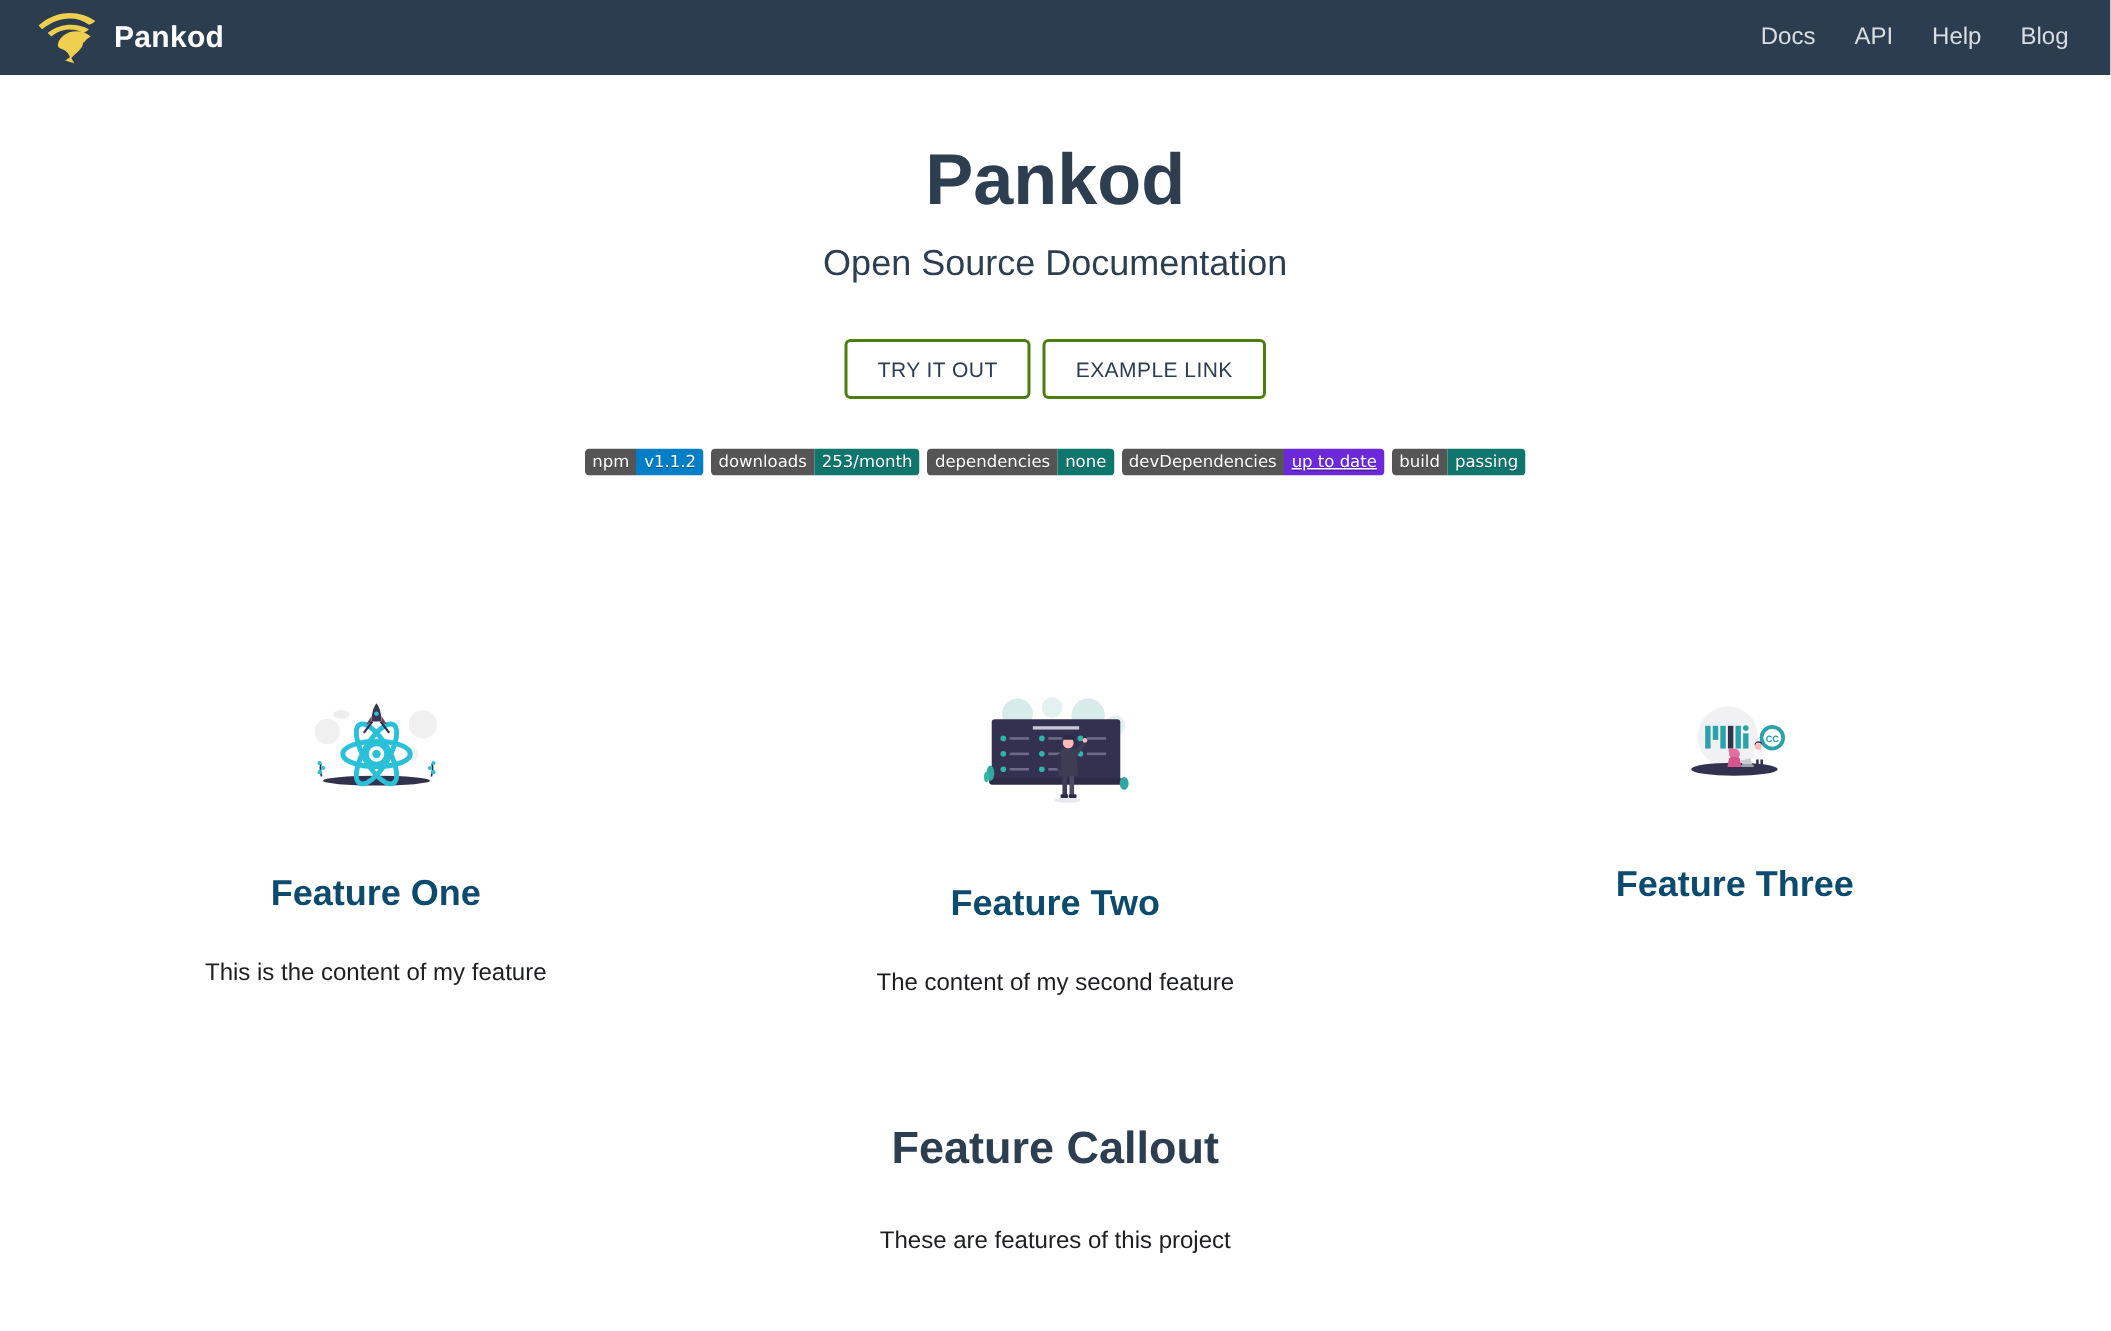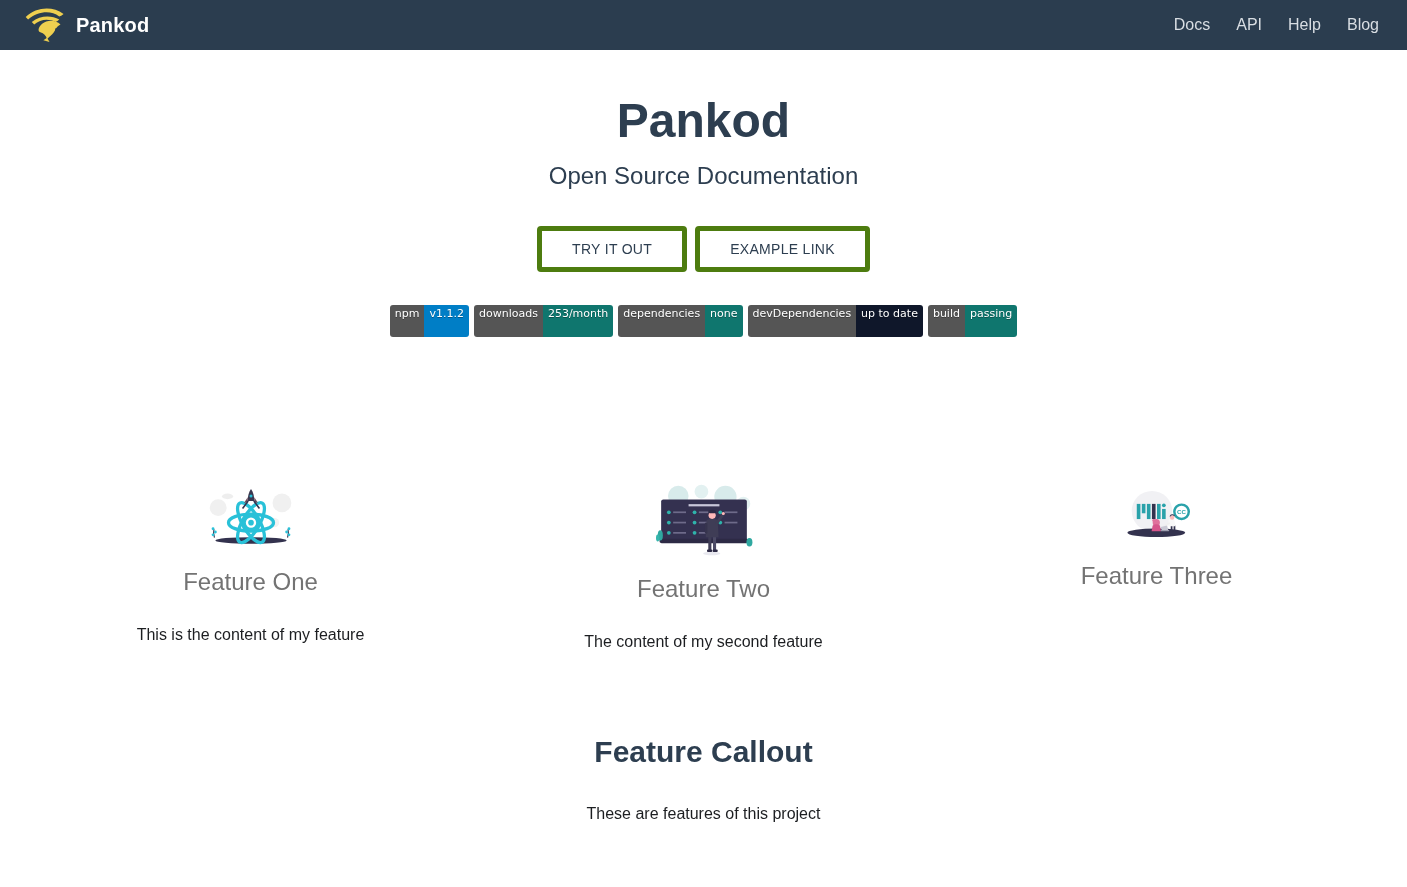--- a/index.html
+++ b/index.html
@@ -14,43 +14,43 @@
   .nav-links { display: flex; align-items: flex-end; }
   .nav-link { color: #d9dee3; font-size: 16px; padding: 0 13px; text-decoration: none; cursor: pointer; }
   .nav-link:last-child { padding-right: 6px; }
 
   
   .hero { text-align: center; padding-top: 47px; }
   .hero-title { font-size: 48px; line-height: 1; font-weight: 700; color: #2d3e50; }
   .hero-subtitle { font-size: 24px; font-weight: 400; color: #2d3e50; margin-top: 17px; }
 
   .hero-buttons { margin-top: 36px; display: flex; justify-content: center; gap: 8px; }
-  .hero-btn { background: #ffffff; border: 5px solid #4d7c0f; border-radius: 4px;
+  .hero-btn { background: #ffffff; border: 2px solid #4d7c0f; border-radius: 4px;
     color: #2d3e50; font-size: 14px; font-family: "Liberation Sans", sans-serif;
-    padding: 10px 30px; letter-spacing: .3px; cursor: pointer; }
+    padding: 10px 20px; letter-spacing: .3px; cursor: pointer; }
 
   
   .badges { margin-top: 33px; display: flex; justify-content: center; gap: 5px;
     font-family: "DejaVu Sans", sans-serif; font-size: 11px; }
-  .badge { display: inline-flex; height: 32px; line-height: 18px; border-radius: 3px;
+  .badge { display: inline-flex; height: 18px; line-height: 18px; border-radius: 3px;
     overflow: hidden; color: #ffffff; text-shadow: 0 1px 0 rgba(0,0,0,.3); }
   .badge-label { background: #555555; padding: 0 5px; }
   .badge-value { padding: 0 5px; }
   .v-blue  { background: #007ec6; }
   .v-green { background: #0f766e; }
-  .v-yellow{ background: #0f172a; }
+  .v-yellow{ background: #6d28d9; text-decoration: underline; }
 
   
   .features { margin-top: 146px; display: flex; padding: 0 24px; }
   .feature { flex: 1; text-align: center; }
   .feature-img { display: flex; align-items: center; justify-content: center; }
   .feature-img.f1 { height: 67px; }
   .feature-img.f2 { height: 74px; }
   .feature-img.f3 { height: 61px; }
-  .feature-title { margin-top: 18px; font-size: 24px; font-weight: 400; color: #737373; }
+  .feature-title { margin-top: 52px; font-size: 24px; font-weight: 700; color: #0c4a6e; }
   .feature-text  { margin-top: 30px; font-size: 16px; color: #1c1e21; }
 
   
   .callout { text-align: center; margin-top: 84px; }
   .callout-title { font-size: 30px; font-weight: 700; color: #2d3e50; }
   .callout-text  { margin-top: 36px; font-size: 16px; color: #1c1e21; }
 </style>
 </head>
 <body>
 

